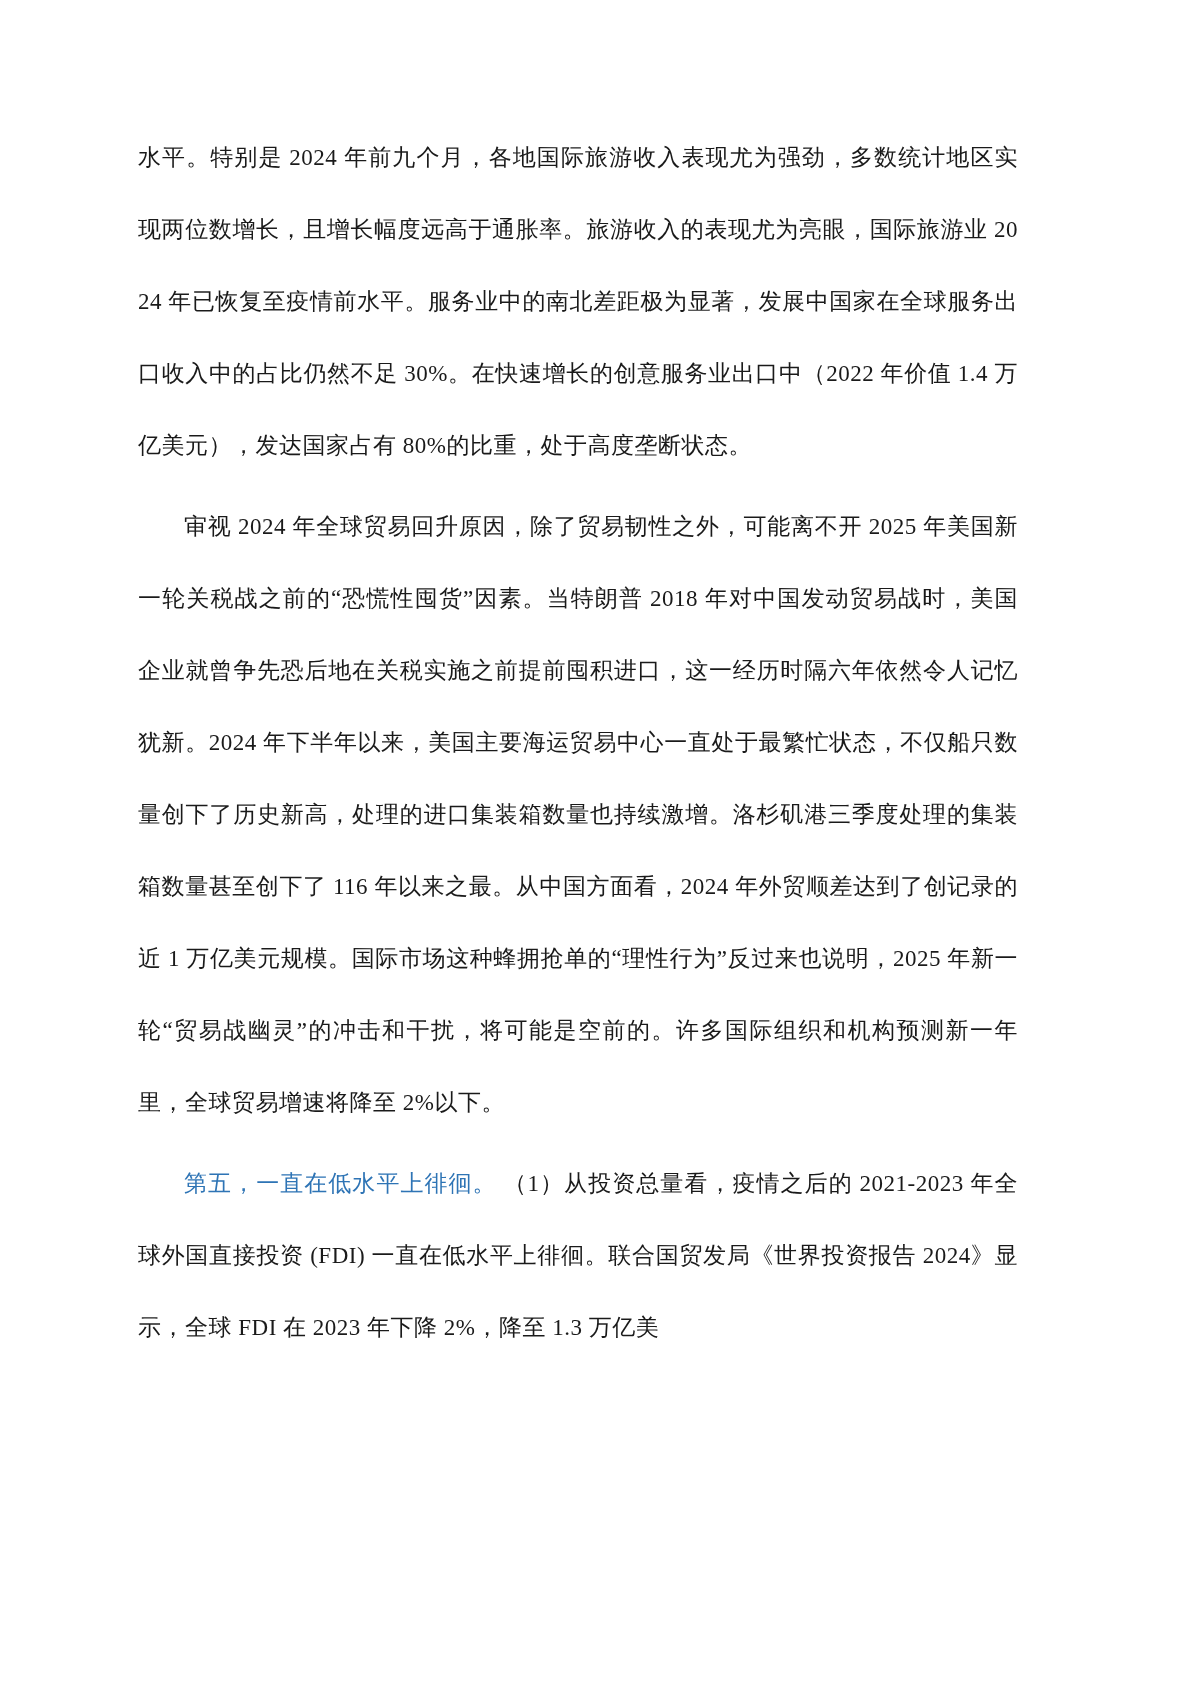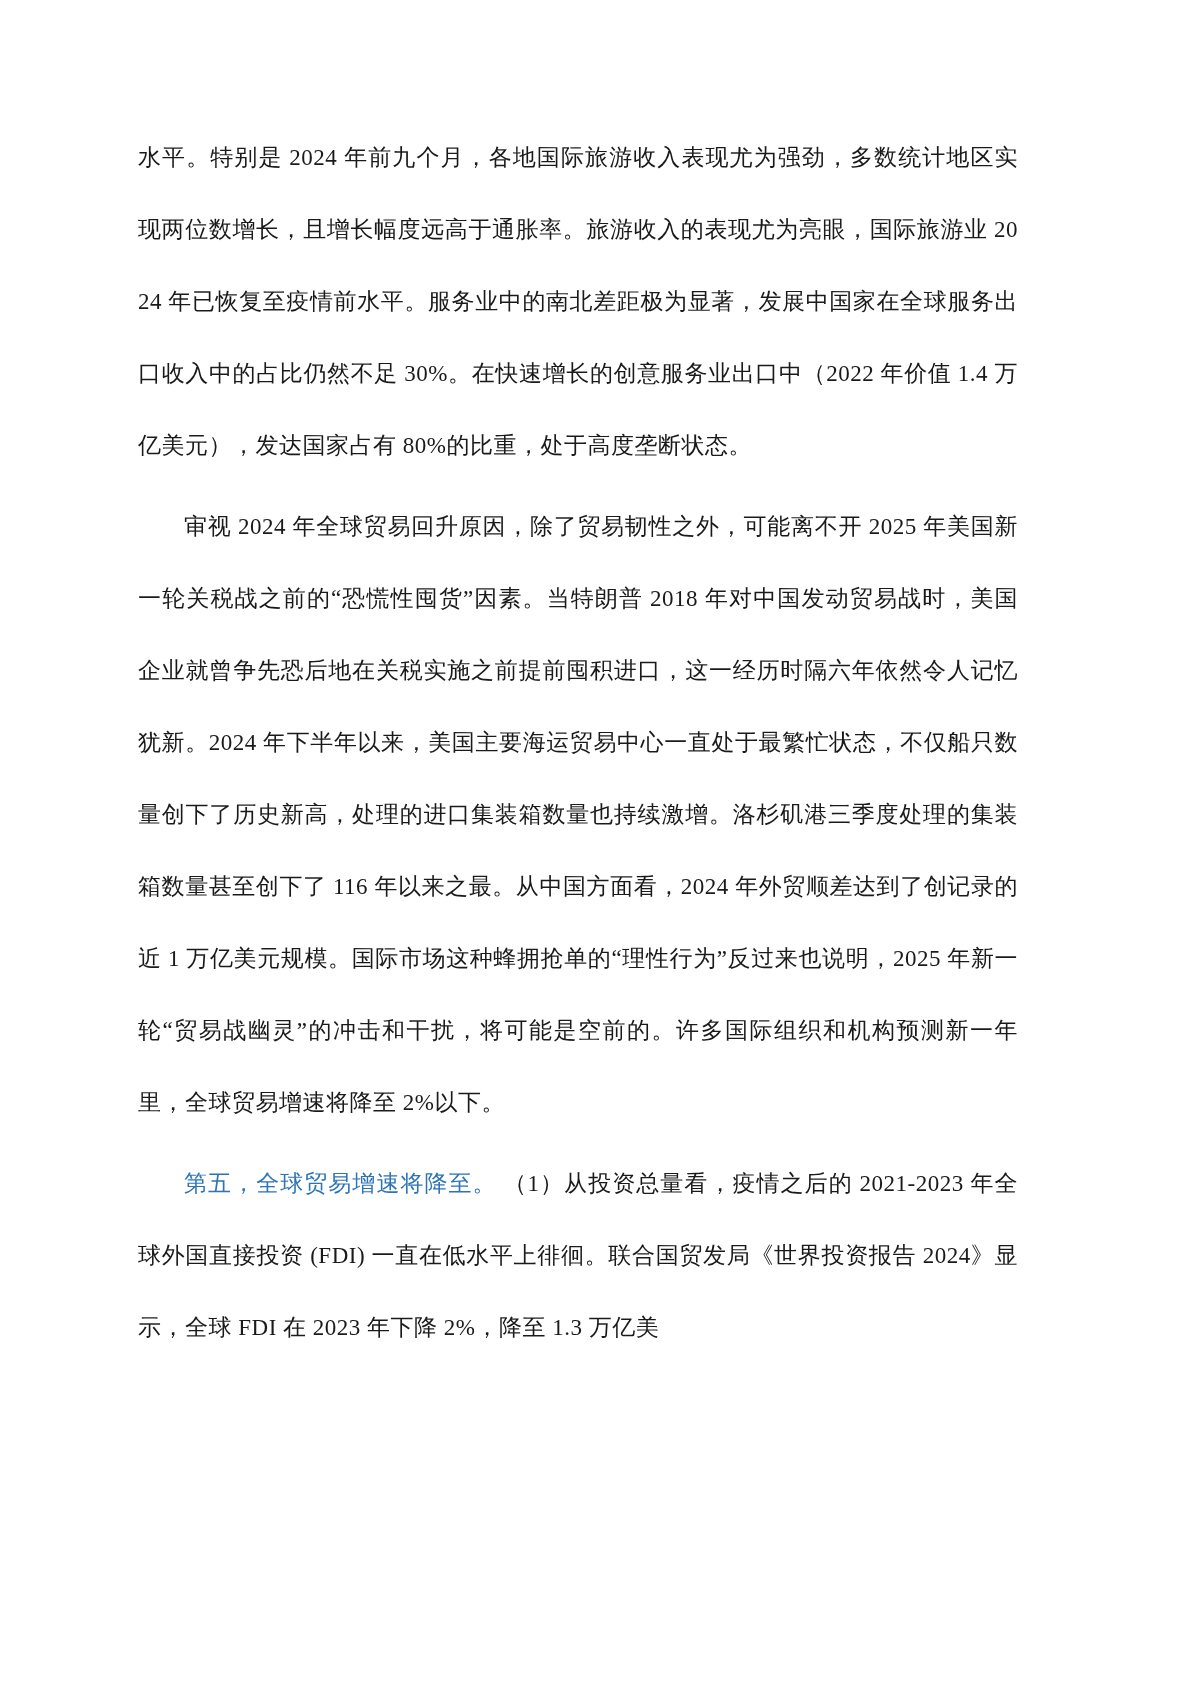--- a/index.html
+++ b/index.html
@@ -41,17 +41,17 @@
 
     <p class="para no-indent">
       <span class="run">水平。特别是 2024 年前九个月，各地国际旅游收入表现尤为强劲，多数统计地区实现两位数增长，且增长幅度远高于通胀率。旅游收入的表现尤为亮眼，国际旅游业 2024 年已恢复至疫情前水平。服务业中的南北差距极为显著，发展中国家在全球服务出口收入中的占比仍然不足 30%。在快速增长的创意服务业出口中（2022 年价值 1.4 万亿美元），发达国家占有 80%的比重，处于高度垄断状态。</span>
     </p>
 
     <p class="para">
       <span class="run">审视 2024 年全球贸易回升原因，除了贸易韧性之外，可能离不开 2025 年美国新一轮关税战之前的</span><span class="run bold">“恐慌性囤货”</span><span class="run">因素。当特朗普 2018 年对中国发动贸易战时，美国企业就曾争先恐后地在关税实施之前提前囤积进口，这一经历时隔六年依然令人记忆犹新。2024 年下半年以来，美国主要海运贸易中心一直处于最繁忙状态，不仅船只数量创下了历史新高，处理的进口集装箱数量也持续激增。洛杉矶港三季度处理的集装箱数量甚至创下了 116 年以来之最。从中国方面看，2024 年外贸顺差达到了创记录的近 1 万亿美元规模。国际市场这种蜂拥抢单的“理性行为”反过来也说明，2025 年新一轮“贸易战幽灵”的冲击和干扰，将可能是空前的。许多国际组织和机构预测新一年里，全球贸易增速将降至 2%以下。</span>
     </p>
 
     <p class="para">
-      <span class="run bold blue">第五，全球贸易增速将降至。</span><span class="run bold"> （1）从投资总量看，疫情之后的 2021-2023 年全球外国直接投资 (FDI) 一直在低水平上徘徊。</span><span class="run">联合国贸发局《世界投资报告 2024》显示，全球 FDI 在 2023 年下降 2%，降至 1.3 万亿美</span>
+      <span class="run bold blue">第五，一直在低水平上徘徊。</span><span class="run bold"> （1）从投资总量看，疫情之后的 2021-2023 年全球外国直接投资 (FDI) 一直在低水平上徘徊。</span><span class="run">联合国贸发局《世界投资报告 2024》显示，全球 FDI 在 2023 年下降 2%，降至 1.3 万亿美</span>
     </p>
 
   </div>
 </div>
 
 </body></html>

